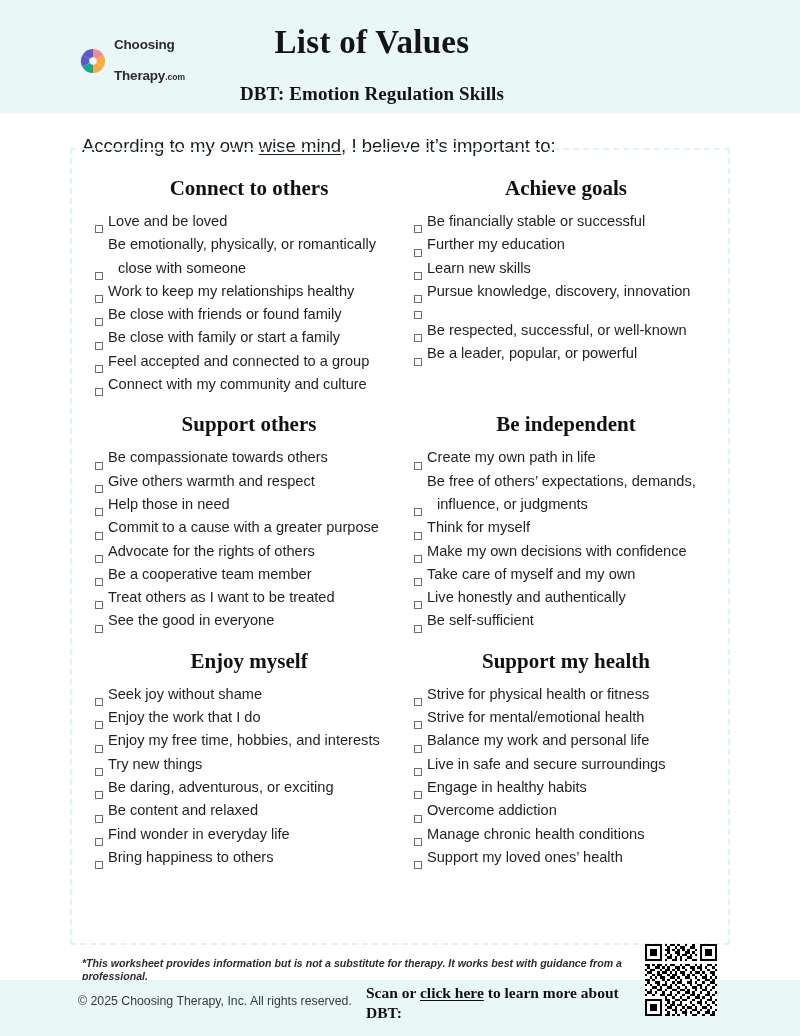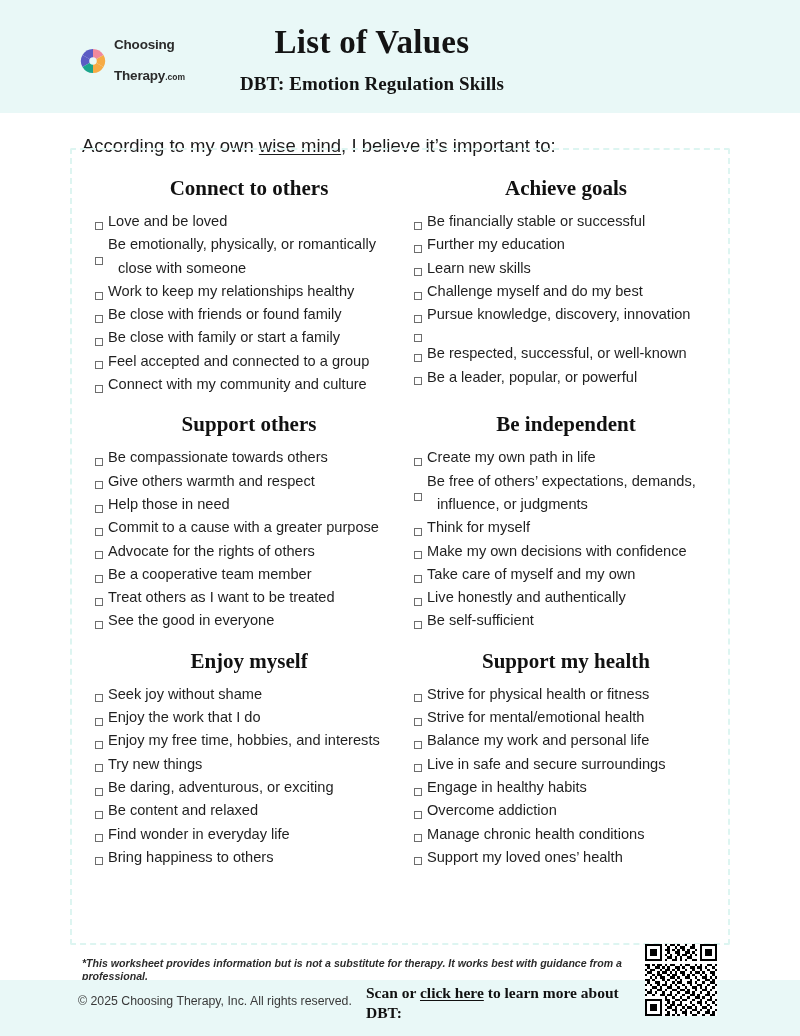--- a/index.html
+++ b/index.html
@@ -49,21 +49,21 @@
     color: #141414;
     margin-top: 26px;
     letter-spacing: 0.3px;
   }
   .sub-title {
     font-family: "Liberation Serif", serif;
     font-weight: 700;
     font-size: 19px;
     line-height: 19px;
     color: #141414;
-    margin-top: 15px;
+    margin-top: 25px;
     letter-spacing: 0.1px;
   }
 
   
   .intro {
     position: absolute; left: 82px; top: 135px;
     font-size: 18.5px;
     line-height: 22px;
     color: #1c1c1c;
     font-family: "Liberation Sans", sans-serif;
@@ -94,21 +94,21 @@
     font-weight: 700;
     font-size: 21px;
     line-height: 24px;
     color: #111111;
     text-align: center;
     margin-bottom: 10px;
   }
   .cat-list { list-style: none; }
   .cat-list li {
     display: flex;
-    align-items: center;
+    align-items: flex-end;
     font-size: 14.6px;
     line-height: 23.3px;
     color: #1f1f1f;
     font-family: "Liberation Sans", sans-serif;
   }
   .cat-list li .box {
     flex: 0 0 auto;
     width: 8px; height: 8px;
     border: 1px solid #6d6d6d;
     background: #ffffff;
@@ -246,24 +246,20 @@
             <span class="box"></span>
             <span class="txt">Be financially stable or successful</span>
           </li>
         <li>
             <span class="box"></span>
             <span class="txt">Further my education</span>
           </li>
         <li>
             <span class="box"></span>
             <span class="txt">Learn new skills</span>
-          </li>
-        <li>
-            <span class="box"></span>
-            <span class="txt">Challenge myself and do my best</span>
           </li>
         <li>
             <span class="box"></span>
             <span class="txt">Pursue knowledge, discovery, innovation</span>
           </li>
         <li>
             <span class="box"></span>
           </li>
         <li>
             <span class="box"></span>

